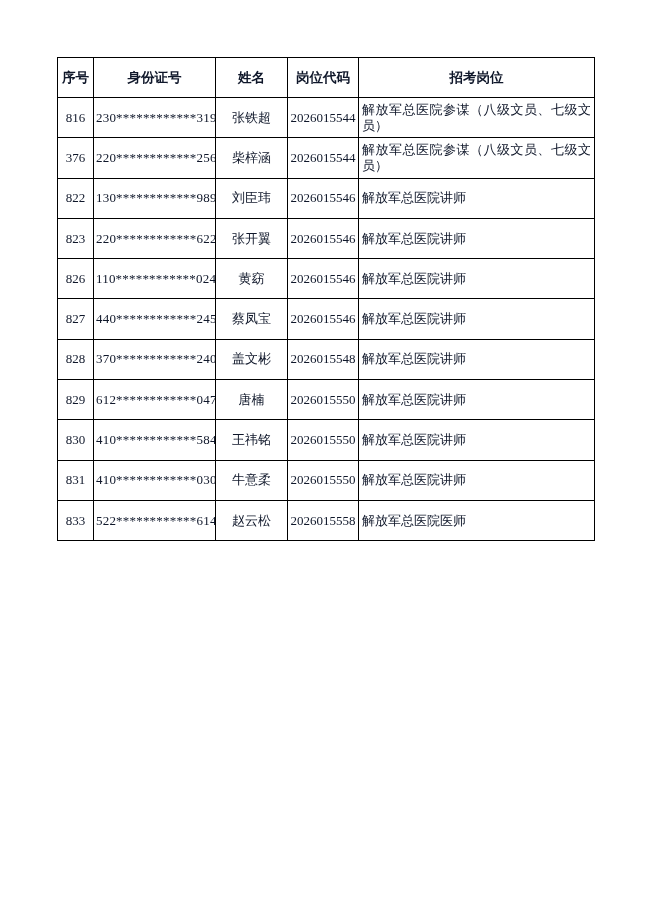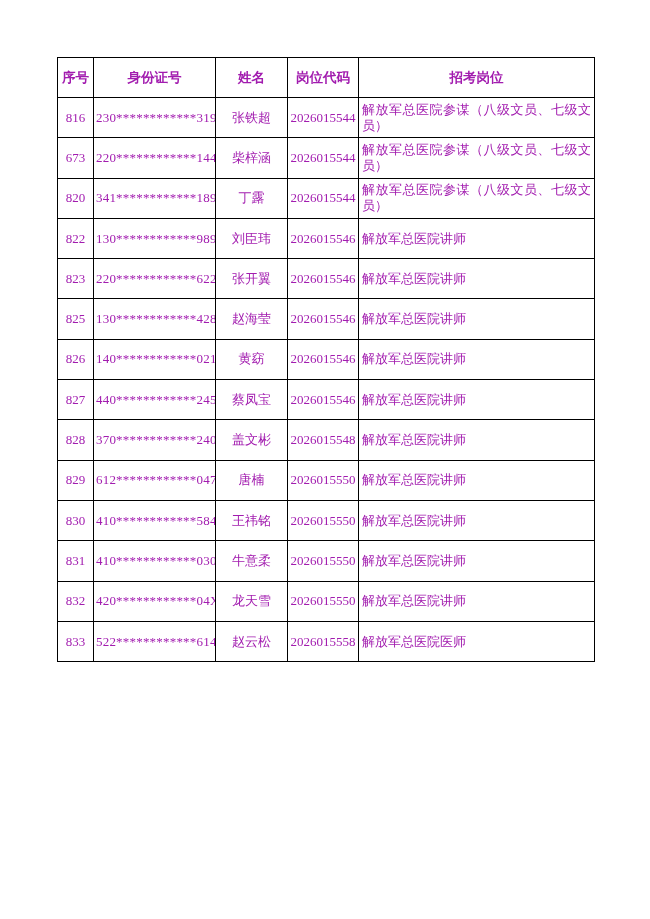--- a/index.html
+++ b/index.html
@@ -6,21 +6,21 @@
     margin: 0;
     padding: 0;
     background: #ffffff;
   }
   .page {
     position: relative;
     width: 650px;
     height: 919px;
     background: #ffffff;
     font-family: "Liberation Serif", "DejaVu Serif", serif;
-    color: #a21caf;
+    color: #0f172a;
     overflow: hidden;
   }
   table.roster {
     position: absolute;
     left: 57px;
     top: 57px;
     width: 537px;
     border-collapse: collapse;
     table-layout: fixed;
   }
@@ -79,57 +79,43 @@
     </thead>
     <tbody id="roster-body">
         <tr>
       <td class="cell-index">816</td>
       <td class="cell-id">230************319</td>
       <td class="cell-name">张铁超</td>
       <td class="cell-code">2026015544</td>
       <td class="cell-position">解放军总医院参谋（八级文员、七级文员）</td>
     </tr>
         <tr>
-      <td class="cell-index">673</td>
-      <td class="cell-id">220************144</td>
+      <td class="cell-index">376</td>
+      <td class="cell-id">220************256</td>
       <td class="cell-name">柴梓涵</td>
-      <td class="cell-code">2026015544</td>
-      <td class="cell-position">解放军总医院参谋（八级文员、七级文员）</td>
-    </tr>
-        <tr>
-      <td class="cell-index">820</td>
-      <td class="cell-id">341************189</td>
-      <td class="cell-name">丁露</td>
       <td class="cell-code">2026015544</td>
       <td class="cell-position">解放军总医院参谋（八级文员、七级文员）</td>
     </tr>
         <tr>
       <td class="cell-index">822</td>
       <td class="cell-id">130************989</td>
       <td class="cell-name">刘臣玮</td>
       <td class="cell-code">2026015546</td>
       <td class="cell-position">解放军总医院讲师</td>
     </tr>
         <tr>
       <td class="cell-index">823</td>
       <td class="cell-id">220************622</td>
       <td class="cell-name">张开翼</td>
       <td class="cell-code">2026015546</td>
       <td class="cell-position">解放军总医院讲师</td>
     </tr>
         <tr>
-      <td class="cell-index">825</td>
-      <td class="cell-id">130************428</td>
-      <td class="cell-name">赵海莹</td>
-      <td class="cell-code">2026015546</td>
-      <td class="cell-position">解放军总医院讲师</td>
-    </tr>
-        <tr>
       <td class="cell-index">826</td>
-      <td class="cell-id">140************021</td>
+      <td class="cell-id">110************024</td>
       <td class="cell-name">黄窈</td>
       <td class="cell-code">2026015546</td>
       <td class="cell-position">解放军总医院讲师</td>
     </tr>
         <tr>
       <td class="cell-index">827</td>
       <td class="cell-id">440************245</td>
       <td class="cell-name">蔡凤宝</td>
       <td class="cell-code">2026015546</td>
       <td class="cell-position">解放军总医院讲师</td>
@@ -156,27 +142,20 @@
       <td class="cell-position">解放军总医院讲师</td>
     </tr>
         <tr>
       <td class="cell-index">831</td>
       <td class="cell-id">410************030</td>
       <td class="cell-name">牛意柔</td>
       <td class="cell-code">2026015550</td>
       <td class="cell-position">解放军总医院讲师</td>
     </tr>
         <tr>
-      <td class="cell-index">832</td>
-      <td class="cell-id">420************04X</td>
-      <td class="cell-name">龙天雪</td>
-      <td class="cell-code">2026015550</td>
-      <td class="cell-position">解放军总医院讲师</td>
-    </tr>
-        <tr>
       <td class="cell-index">833</td>
       <td class="cell-id">522************614</td>
       <td class="cell-name">赵云松</td>
       <td class="cell-code">2026015558</td>
       <td class="cell-position">解放军总医院医师</td>
     </tr>
       </tbody>
   </table>
 
 </div>

